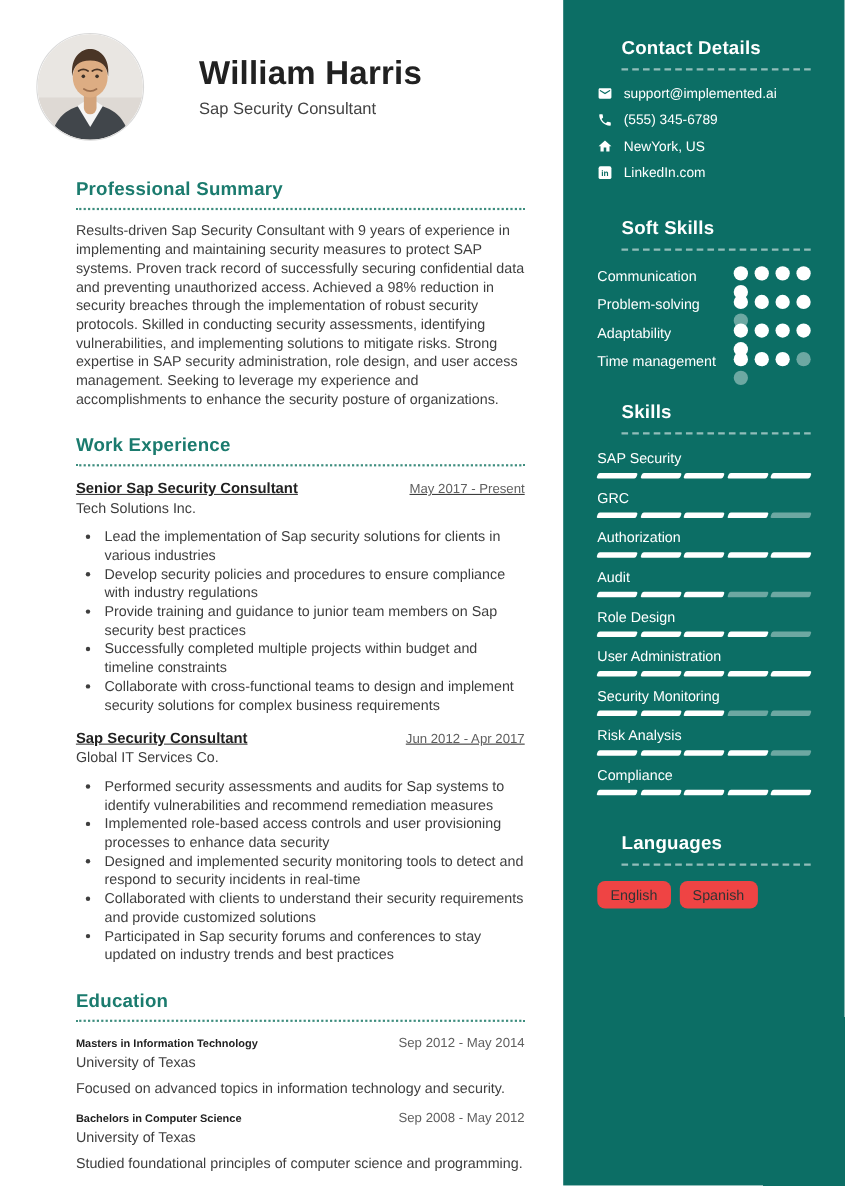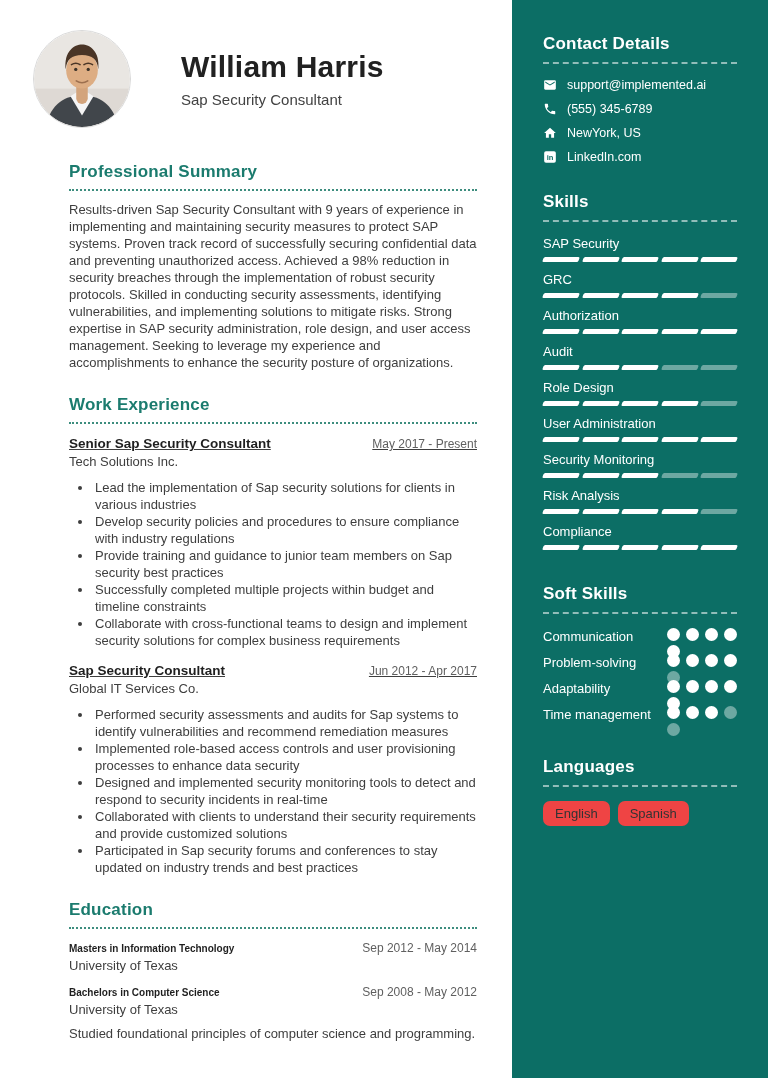--- a/index.html
+++ b/index.html
@@ -34,21 +34,21 @@
   .edu-head { display: flex; justify-content: space-between; align-items: baseline; }
   .edu-degree { font-size: 10px; font-weight: 700; color: #1f1f1f; }
   .edu-school { font-size: 13px; margin-top: 3px; }
   .edu-desc { font-size: 13px; margin-top: 9px; }
 
   
   .sidebar { width: 256px; background: #0c6e65; color: #fff; padding: 34px 31px 20px 31px; }
   .sb-section { margin-bottom: 28px; }
   .sb-heading { font-size: 17px; font-weight: 700; color: #fff; letter-spacing: 0.2px;
                 padding-bottom: 8px; border-bottom: 2px dashed rgba(255,255,255,0.55);
-                margin-bottom: 14px; }
+                margin-bottom: 14px; margin-left: 22px; }
   .contact-item { display: flex; align-items: center; margin-bottom: 10px; }
   .contact-item .ci-icon { width: 14px; height: 14px; margin-right: 10px; flex: 0 0 auto; }
   .contact-item .ci-icon svg { display: block; width: 14px; height: 14px; }
   .contact-item .ci-text { font-size: 12.5px; color: #fff; }
 
   .skill-row { margin-bottom: 10px; }
   .skill-name { font-size: 13px; margin-bottom: 6px; }
   .skill-bar { display: flex; gap: 4px; }
   .seg { width: 36px; height: 5px; border-radius: 1.5px; transform: skewX(-20deg); }
   .seg.fill { background: #ffffff; }
@@ -146,20 +146,21 @@
 
     <div class="section">
       <div class="sec-heading">Education</div>
       <div id="edu">
           <article class="edu">
             <div class="edu-head">
               <h3 class="edu-degree">Masters in Information Technology</h3>
               <span class="job-dates">Sep 2012 - May 2014</span>
             </div>
             <div class="edu-school">University of Texas</div>
+            <p class="edu-desc">Focused on advanced topics in information technology and security.</p>
           </article>
           <article class="edu">
             <div class="edu-head">
               <h3 class="edu-degree">Bachelors in Computer Science</h3>
               <span class="job-dates">Sep 2008 - May 2012</span>
             </div>
             <div class="edu-school">University of Texas</div>
             <p class="edu-desc">Studied foundational principles of computer science and programming.</p>
           </article>
         </div>
@@ -201,116 +202,20 @@
               <svg viewBox="0 0 24 24">
                 <rect x="2" y="2" width="20" height="20" rx="3" fill="#fff"></rect>
                 <text x="12" y="17.5" text-anchor="middle" font-size="13" font-weight="bold" fill="#0c6e65" font-family="Liberation Sans, sans-serif">in</text>
               </svg>
             </span>
             <span class="ci-text">LinkedIn.com</span>
           </div>
         </div>
     </div>
 
-    <div class="sb-section">
-      <div class="sb-heading">Skills</div>
-      <div id="skills">
-          <div class="skill-row">
-            <div class="skill-name">SAP Security</div>
-            <div class="skill-bar">
-              <span class="seg fill"></span>
-              <span class="seg fill"></span>
-              <span class="seg fill"></span>
-              <span class="seg fill"></span>
-              <span class="seg fill"></span>
-            </div>
-          </div>
-          <div class="skill-row">
-            <div class="skill-name">GRC</div>
-            <div class="skill-bar">
-              <span class="seg fill"></span>
-              <span class="seg fill"></span>
-              <span class="seg fill"></span>
-              <span class="seg fill"></span>
-              <span class="seg dim"></span>
-            </div>
-          </div>
-          <div class="skill-row">
-            <div class="skill-name">Authorization</div>
-            <div class="skill-bar">
-              <span class="seg fill"></span>
-              <span class="seg fill"></span>
-              <span class="seg fill"></span>
-              <span class="seg fill"></span>
-              <span class="seg fill"></span>
-            </div>
-          </div>
-          <div class="skill-row">
-            <div class="skill-name">Audit</div>
-            <div class="skill-bar">
-              <span class="seg fill"></span>
-              <span class="seg fill"></span>
-              <span class="seg fill"></span>
-              <span class="seg dim"></span>
-              <span class="seg dim"></span>
-            </div>
-          </div>
-          <div class="skill-row">
-            <div class="skill-name">Role Design</div>
-            <div class="skill-bar">
-              <span class="seg fill"></span>
-              <span class="seg fill"></span>
-              <span class="seg fill"></span>
-              <span class="seg fill"></span>
-              <span class="seg dim"></span>
-            </div>
-          </div>
-          <div class="skill-row">
-            <div class="skill-name">User Administration</div>
-            <div class="skill-bar">
-              <span class="seg fill"></span>
-              <span class="seg fill"></span>
-              <span class="seg fill"></span>
-              <span class="seg fill"></span>
-              <span class="seg fill"></span>
-            </div>
-          </div>
-          <div class="skill-row">
-            <div class="skill-name">Security Monitoring</div>
-            <div class="skill-bar">
-              <span class="seg fill"></span>
-              <span class="seg fill"></span>
-              <span class="seg fill"></span>
-              <span class="seg dim"></span>
-              <span class="seg dim"></span>
-            </div>
-          </div>
-          <div class="skill-row">
-            <div class="skill-name">Risk Analysis</div>
-            <div class="skill-bar">
-              <span class="seg fill"></span>
-              <span class="seg fill"></span>
-              <span class="seg fill"></span>
-              <span class="seg fill"></span>
-              <span class="seg dim"></span>
-            </div>
-          </div>
-          <div class="skill-row">
-            <div class="skill-name">Compliance</div>
-            <div class="skill-bar">
-              <span class="seg fill"></span>
-              <span class="seg fill"></span>
-              <span class="seg fill"></span>
-              <span class="seg fill"></span>
-              <span class="seg fill"></span>
-            </div>
-          </div>
-        </div>
-    </div>
-
     <div class="sb-section" style="margin-top:34px;">
       <div class="sb-heading">Soft Skills</div>
       <div id="softskills">
           <div class="soft-row">
             <div class="soft-name">Communication</div>
             <div class="dots">
               <span class="dot fill"></span>
               <span class="dot fill"></span>
               <span class="dot fill"></span>
               <span class="dot fill"></span>
@@ -343,20 +248,116 @@
               <span class="dot fill"></span>
               <span class="dot fill"></span>
               <span class="dot fill"></span>
               <span class="dot dim"></span>
               <span class="dot dim"></span>
             </div>
           </div>
         </div>
     </div>
 
+    <div class="sb-section">
+      <div class="sb-heading">Skills</div>
+      <div id="skills">
+          <div class="skill-row">
+            <div class="skill-name">SAP Security</div>
+            <div class="skill-bar">
+              <span class="seg fill"></span>
+              <span class="seg fill"></span>
+              <span class="seg fill"></span>
+              <span class="seg fill"></span>
+              <span class="seg fill"></span>
+            </div>
+          </div>
+          <div class="skill-row">
+            <div class="skill-name">GRC</div>
+            <div class="skill-bar">
+              <span class="seg fill"></span>
+              <span class="seg fill"></span>
+              <span class="seg fill"></span>
+              <span class="seg fill"></span>
+              <span class="seg dim"></span>
+            </div>
+          </div>
+          <div class="skill-row">
+            <div class="skill-name">Authorization</div>
+            <div class="skill-bar">
+              <span class="seg fill"></span>
+              <span class="seg fill"></span>
+              <span class="seg fill"></span>
+              <span class="seg fill"></span>
+              <span class="seg fill"></span>
+            </div>
+          </div>
+          <div class="skill-row">
+            <div class="skill-name">Audit</div>
+            <div class="skill-bar">
+              <span class="seg fill"></span>
+              <span class="seg fill"></span>
+              <span class="seg fill"></span>
+              <span class="seg dim"></span>
+              <span class="seg dim"></span>
+            </div>
+          </div>
+          <div class="skill-row">
+            <div class="skill-name">Role Design</div>
+            <div class="skill-bar">
+              <span class="seg fill"></span>
+              <span class="seg fill"></span>
+              <span class="seg fill"></span>
+              <span class="seg fill"></span>
+              <span class="seg dim"></span>
+            </div>
+          </div>
+          <div class="skill-row">
+            <div class="skill-name">User Administration</div>
+            <div class="skill-bar">
+              <span class="seg fill"></span>
+              <span class="seg fill"></span>
+              <span class="seg fill"></span>
+              <span class="seg fill"></span>
+              <span class="seg fill"></span>
+            </div>
+          </div>
+          <div class="skill-row">
+            <div class="skill-name">Security Monitoring</div>
+            <div class="skill-bar">
+              <span class="seg fill"></span>
+              <span class="seg fill"></span>
+              <span class="seg fill"></span>
+              <span class="seg dim"></span>
+              <span class="seg dim"></span>
+            </div>
+          </div>
+          <div class="skill-row">
+            <div class="skill-name">Risk Analysis</div>
+            <div class="skill-bar">
+              <span class="seg fill"></span>
+              <span class="seg fill"></span>
+              <span class="seg fill"></span>
+              <span class="seg fill"></span>
+              <span class="seg dim"></span>
+            </div>
+          </div>
+          <div class="skill-row">
+            <div class="skill-name">Compliance</div>
+            <div class="skill-bar">
+              <span class="seg fill"></span>
+              <span class="seg fill"></span>
+              <span class="seg fill"></span>
+              <span class="seg fill"></span>
+              <span class="seg fill"></span>
+            </div>
+          </div>
+        </div>
+    </div>
+
     <div class="sb-section" style="margin-top:34px;">
       <div class="sb-heading">Languages</div>
       <div id="languages" class="chips">
           <span class="chip">English</span>
           <span class="chip">Spanish</span>
         </div>
     </div>
 
   </div>
 </div>

